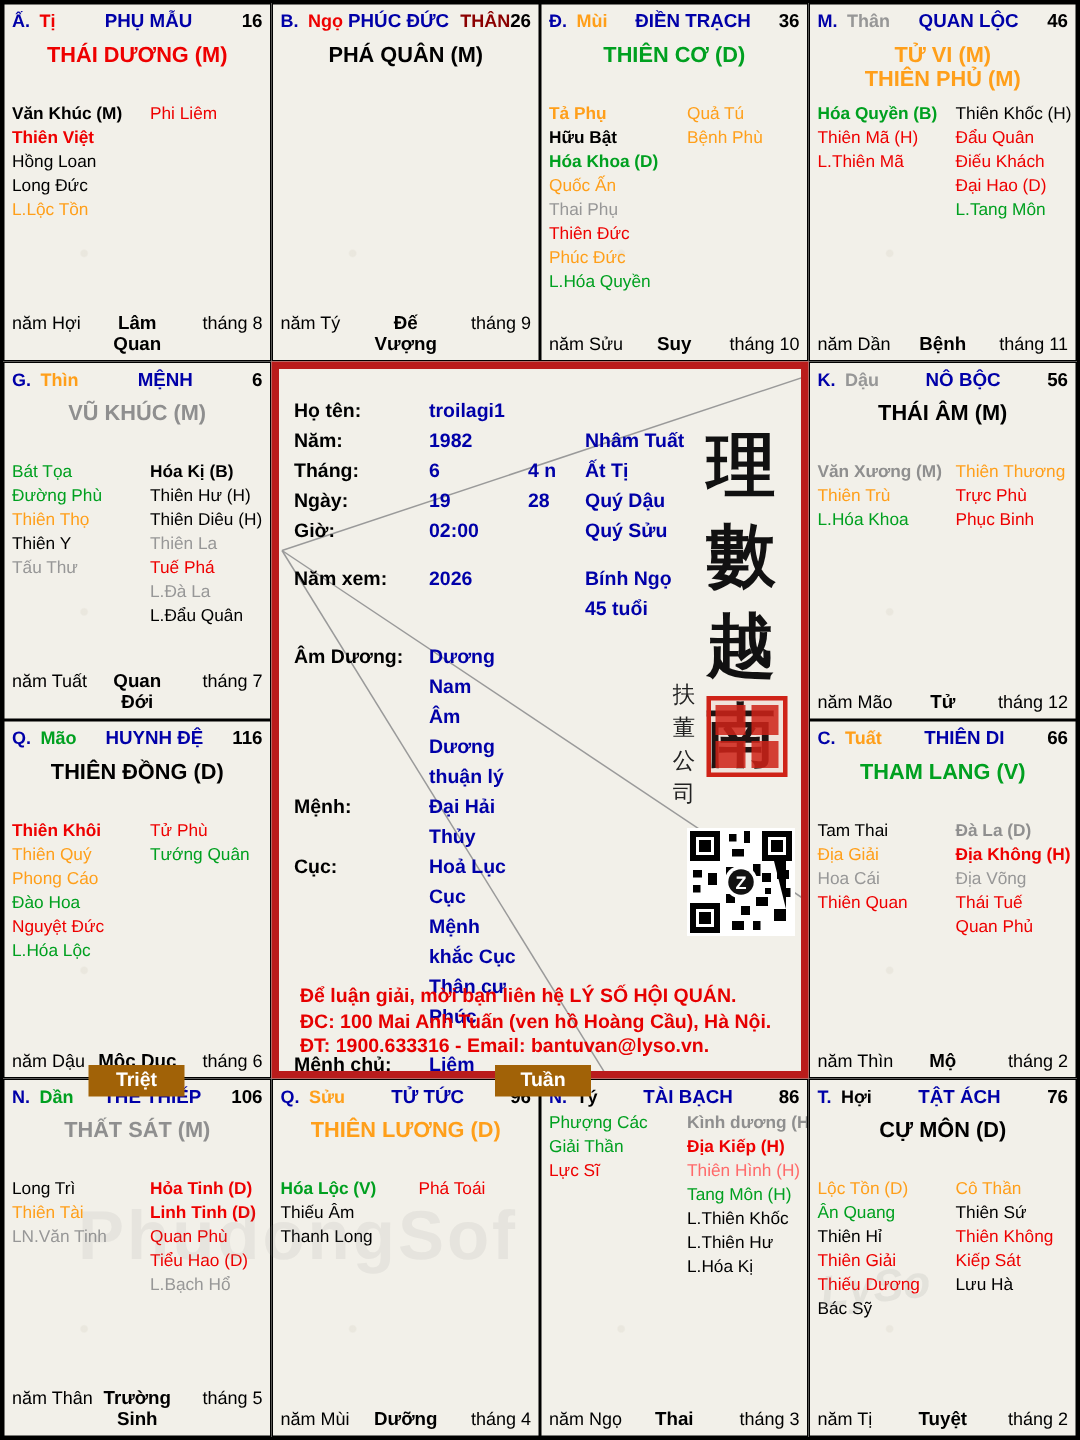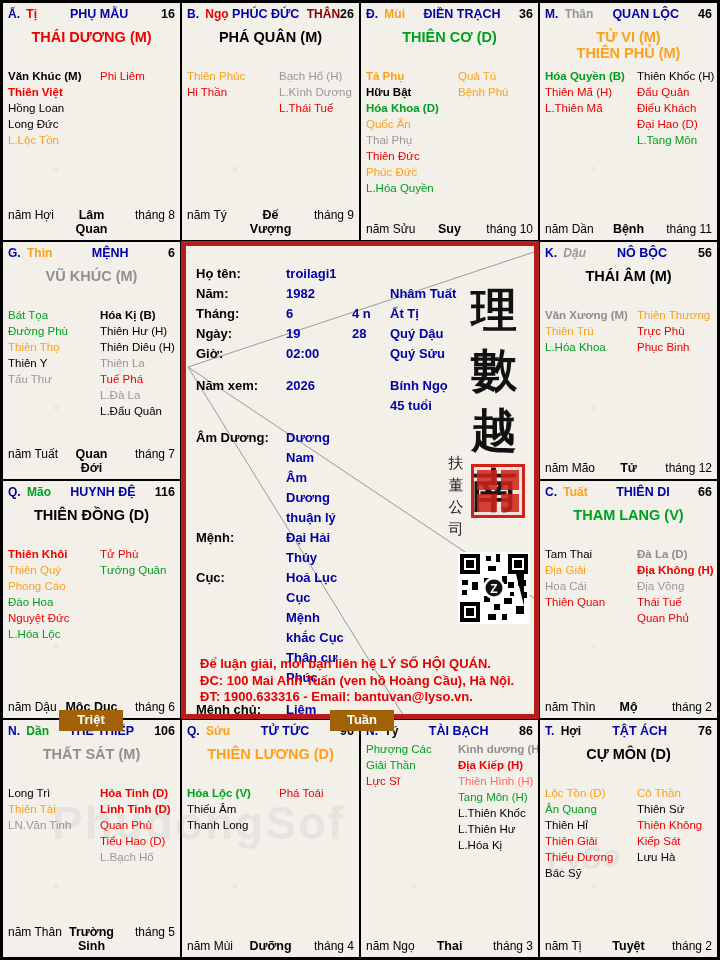--- a/index.html
+++ b/index.html
@@ -95,31 +95,20 @@
     <div class="cell-head">
       <span class="stem">B. </span>
         <span class="branch" style="color: rgb(238, 0, 0);">Ngọ</span>
       <span class="palace">PHÚC ĐỨC</span>
       <span class="than-badge" style="display: inline;">THÂN</span>
       <span class="age">26</span>
     </div>
     <div class="titles">
         <div style="color: rgb(0, 0, 0);">PHÁ QUÂN (M)</div>
       </div>
-    <div class="starcols">
-      <div class="lcol">
-          <div class="star" style="color: rgb(255, 159, 26);">Thiên Phúc</div>
-          <div class="star" style="color: rgb(238, 0, 0);">Hi Thần</div>
-        </div>
-      <div class="rcol">
-          <div class="star" style="color: rgb(151, 151, 151);">Bạch Hổ (H)</div>
-          <div class="star" style="color: rgb(151, 151, 151);">L.Kình Dương</div>
-          <div class="star" style="color: rgb(238, 0, 0);">L.Thái Tuế</div>
-        </div>
-    </div>
     <div class="cell-foot">
       <span class="foot-year">năm Tý</span>
       <span class="foot-stage">Đế Vượng</span>
       <span class="foot-month">tháng 9</span>
     </div>
   </div>
     <div class="cell" style="grid-area: 1 / 3;">
     <div class="cell-head">
       <span class="stem">Đ. </span>
         <span class="branch" style="color: rgb(255, 159, 26);">Mùi</span>
@@ -215,21 +204,21 @@
     </div>
     <div class="cell-foot">
       <span class="foot-year">năm Tuất</span>
       <span class="foot-stage">Quan Đới</span>
       <span class="foot-month">tháng 7</span>
     </div>
   </div>
     <div class="cell" style="grid-area: 2 / 4;">
     <div class="cell-head">
       <span class="stem">K. </span>
-        <span class="branch" style="color: rgb(151, 151, 151); font-style: italic;">Dậu</span>
+        <span class="branch" style="color: rgb(151, 151, 151);">Dậu</span>
       <span class="palace">NÔ BỘC</span>
 
       <span class="age">56</span>
     </div>
     <div class="titles">
         <div style="color: rgb(0, 0, 0);">THÁI ÂM (M)</div>
       </div>
     <div class="starcols">
       <div class="lcol">
           <div class="star" style="color: rgb(143, 143, 143); font-weight: bold;">Văn Xương (M)</div>

